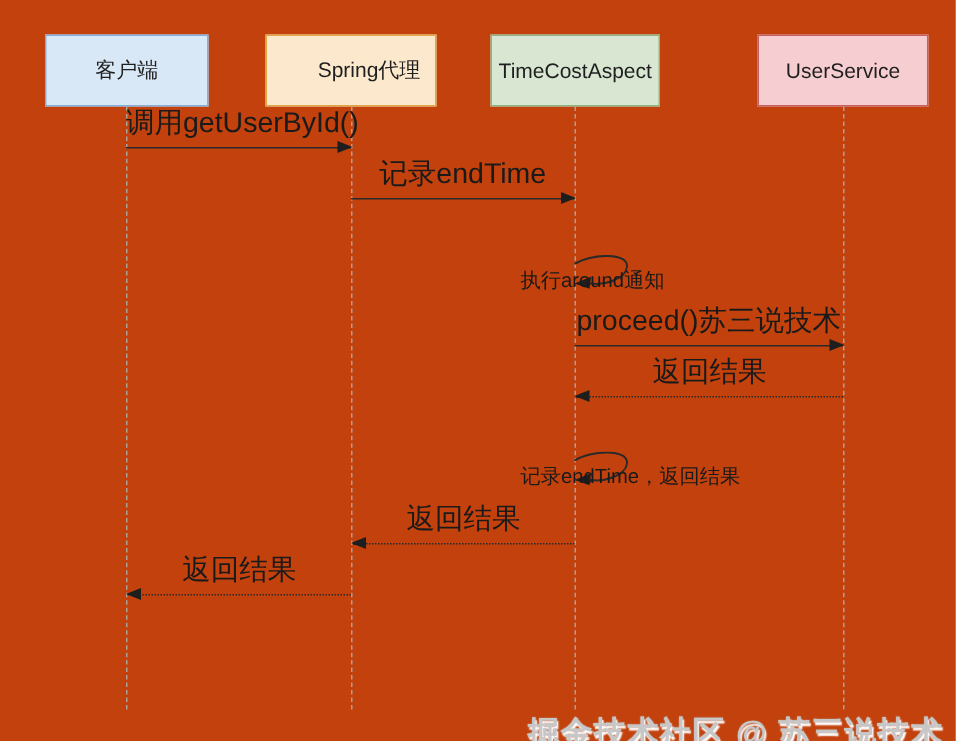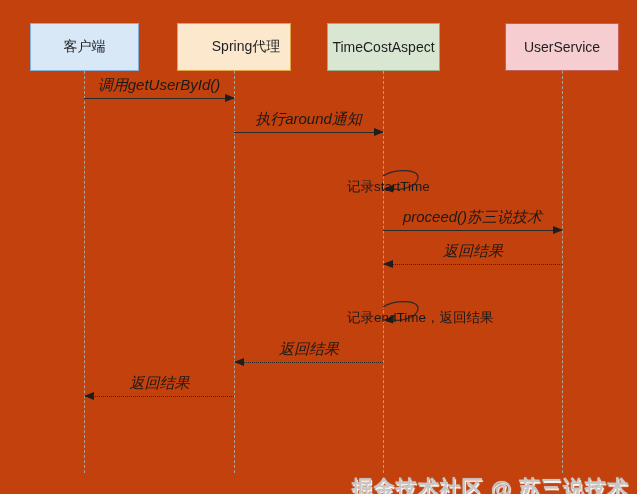--- a/index.html
+++ b/index.html
@@ -51,23 +51,22 @@
   }
   .msg.dashed .line {
     border-top: 1.6px dotted #2a2a2a;
   }
   .msg .label {
     position: absolute;
     left: 0; right: 0;
     bottom: 4px;
     text-align: center;
     white-space: nowrap;
-    font-size: 15px;
+    font-size: 19px;
     color: #1a1a1a;
-    font-style: italic;
   }
   .arrow-r {
     position: absolute;
     right: -1px; top: -5px;
     width: 0; height: 0;
     border-left: 10px solid #1e1e1e;
     border-top: 4.5px solid transparent;
     border-bottom: 4.5px solid transparent;
   }
   .arrow-l {
@@ -124,30 +123,30 @@
   <div class="lifeline" style="left:383px"></div>
   <div class="lifeline" style="left:562px"></div>
 
   <div class="msg solid" style="left:84px; top:99px; width:150px">
     <div class="label">调用getUserById()</div>
     <div class="line"></div>
     <div class="arrow-r"></div>
   </div>
 
   <div class="msg solid" style="left:234px; top:133px; width:149px">
-    <div class="label">执行around通知</div>
+    <div class="label">记录endTime</div>
     <div class="line"></div>
     <div class="arrow-r"></div>
   </div>
 
   <svg class="selfloop" style="left:381px; top:170px" viewBox="0 0 46 28">
     <path d="M2,6 C13,-1 38,-2 37,8 C36,16 20,22 9,18" stroke="#2a2a2a" stroke-width="1.3" fill="none"></path>
     <polygon points="2,19 13,14.5 12,22.5" fill="#1e1e1e"></polygon>
   </svg>
-  <div class="selflabel" style="left:347px; top:178px">记录startTime</div>
+  <div class="selflabel" style="left:347px; top:178px">执行around通知</div>
 
   <div class="msg solid" style="left:383px; top:231px; width:179px">
     <div class="label">proceed()苏三说技术</div>
     <div class="line"></div>
     <div class="arrow-r"></div>
   </div>
 
   <div class="msg dashed" style="left:384px; top:265px; width:178px">
     <div class="label">返回结果</div>
     <div class="line"></div>

